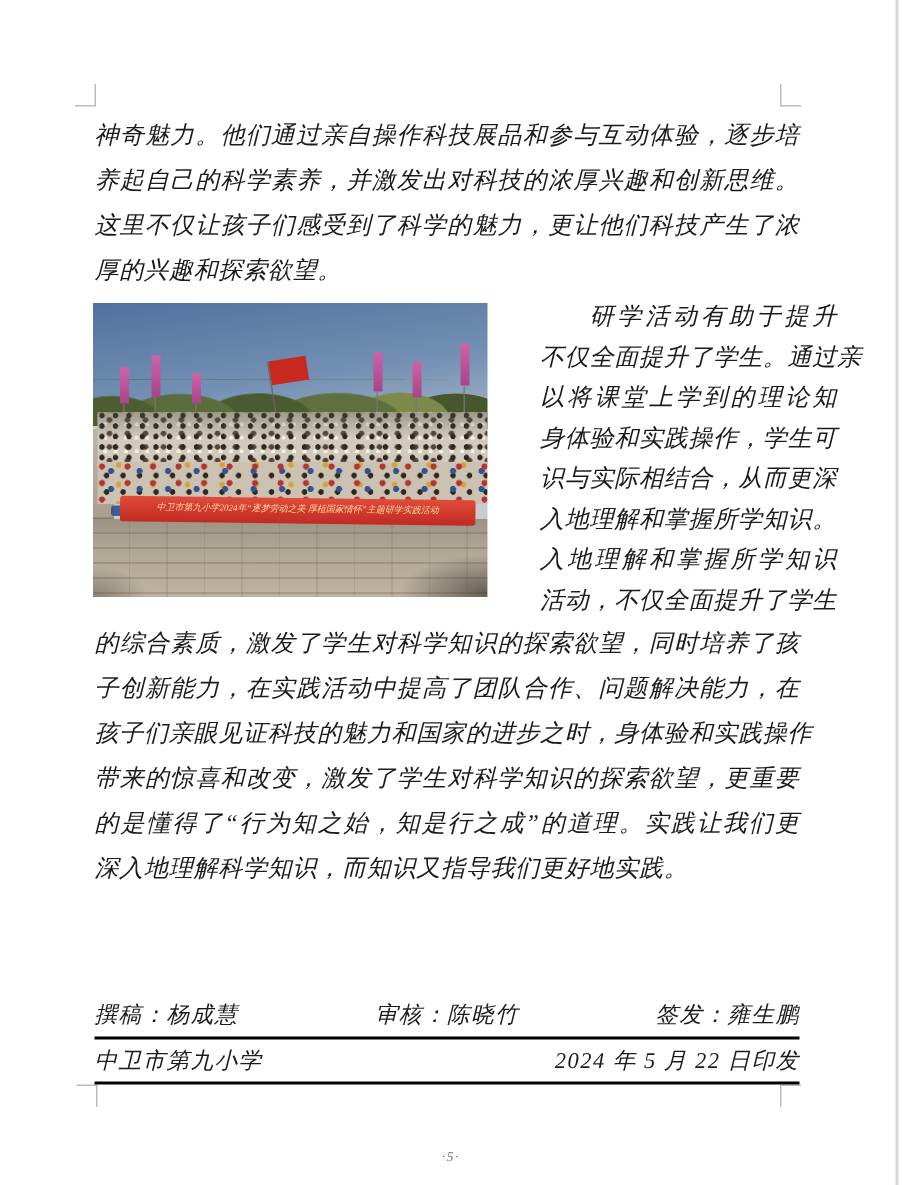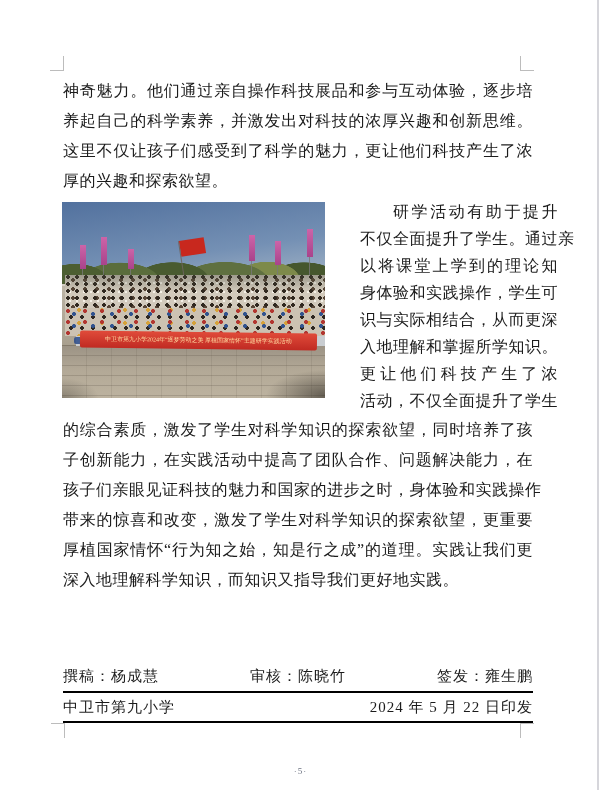--- a/index.html
+++ b/index.html
@@ -1,18 +1,18 @@
 <!DOCTYPE html>
 <html><head>
 <meta charset="utf-8">
 <style>
   html,body{margin:0;padding:0;background:#ffffff;}
   .page{
     position:relative;width:601px;height:790px;background:#fff;overflow:hidden;
-    font-family:"Liberation Serif","DejaVu Serif",serif;color:#1b1b1b;
+    font-family:"Liberation Serif","DejaVu Serif",serif;color:#1b1b1b;font-style:italic;
   }
   
   .mark{position:absolute;width:13px;height:14px;}
   .mark.tl{left:50px;top:56px;border-right:1px solid #bcbcbc;border-bottom:1px solid #bcbcbc;}
   .mark.tr{left:520px;top:56px;border-left:1px solid #bcbcbc;border-bottom:1px solid #bcbcbc;}
   .mark.bl{left:51px;top:723px;border-right:1px solid #bcbcbc;border-top:1px solid #bcbcbc;}
   .mark.br{left:520px;top:723px;border-left:1px solid #bcbcbc;border-top:1px solid #bcbcbc;}
   .page-edge{position:absolute;right:2px;top:0;bottom:0;width:2px;background:#d6d6db;}
   
   .para{position:absolute;left:63px;width:470px;font-size:16px;letter-spacing:.5px;}
@@ -119,30 +119,30 @@
     </div>
   </div>
 
   <div class="media-col">
     <div class="tline indent">研学活动有助于提升</div>
     <div class="tline">不仅全面提升了学生。通过亲</div>
     <div class="tline">以将课堂上学到的理论知</div>
     <div class="tline">身体验和实践操作，学生可</div>
     <div class="tline">识与实际相结合，从而更深</div>
     <div class="tline">入地理解和掌握所学知识。</div>
-    <div class="tline">更让他们科技产生了浓</div>
+    <div class="tline">入地理解和掌握所学知识</div>
     <div class="tline">活动，不仅全面提升了学生</div>
   </div>
 
   <div class="para" id="para2-full">
     <div class="tline">的综合素质，激发了学生对科学知识的探索欲望，同时培养了孩</div>
     <div class="tline">子创新能力，在实践活动中提高了团队合作、问题解决能力，在</div>
     <div class="tline">孩子们亲眼见证科技的魅力和国家的进步之时，身体验和实践操作</div>
     <div class="tline">带来的惊喜和改变，激发了学生对科学知识的探索欲望，更重要</div>
-    <div class="tline">厚植国家情怀“行为知之始，知是行之成”的道理。实践让我们更</div>
+    <div class="tline">的是懂得了“行为知之始，知是行之成”的道理。实践让我们更</div>
     <div class="tline last">深入地理解科学知识，而知识又指导我们更好地实践。</div>
   </div>
 
   <div class="footer-row row1">
     <span>撰稿：杨成慧</span>
     <span>审核：陈晓竹</span>
     <span>签发：雍生鹏</span>
   </div>
   <div class="rule r1"></div>
   <div class="footer-row row2">

